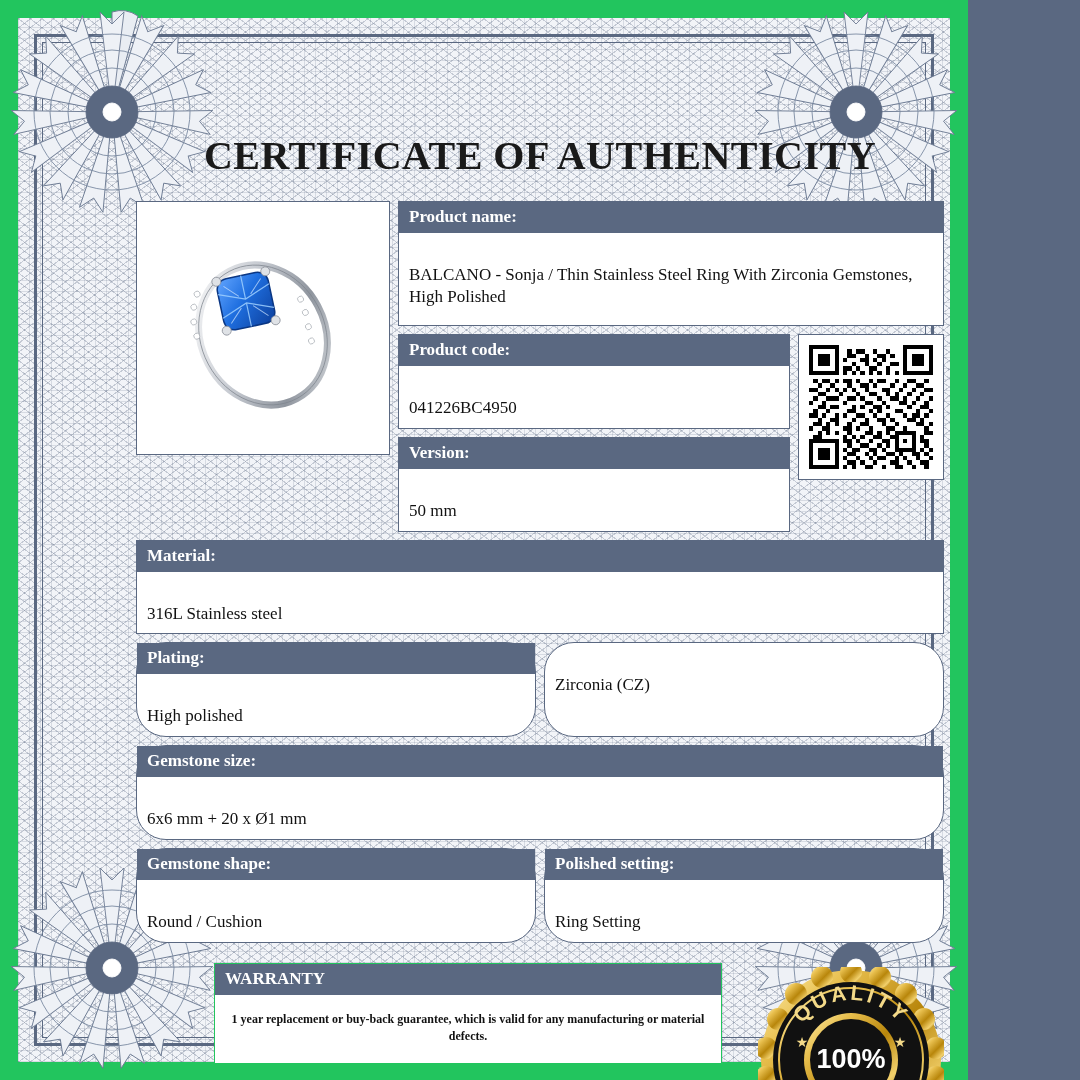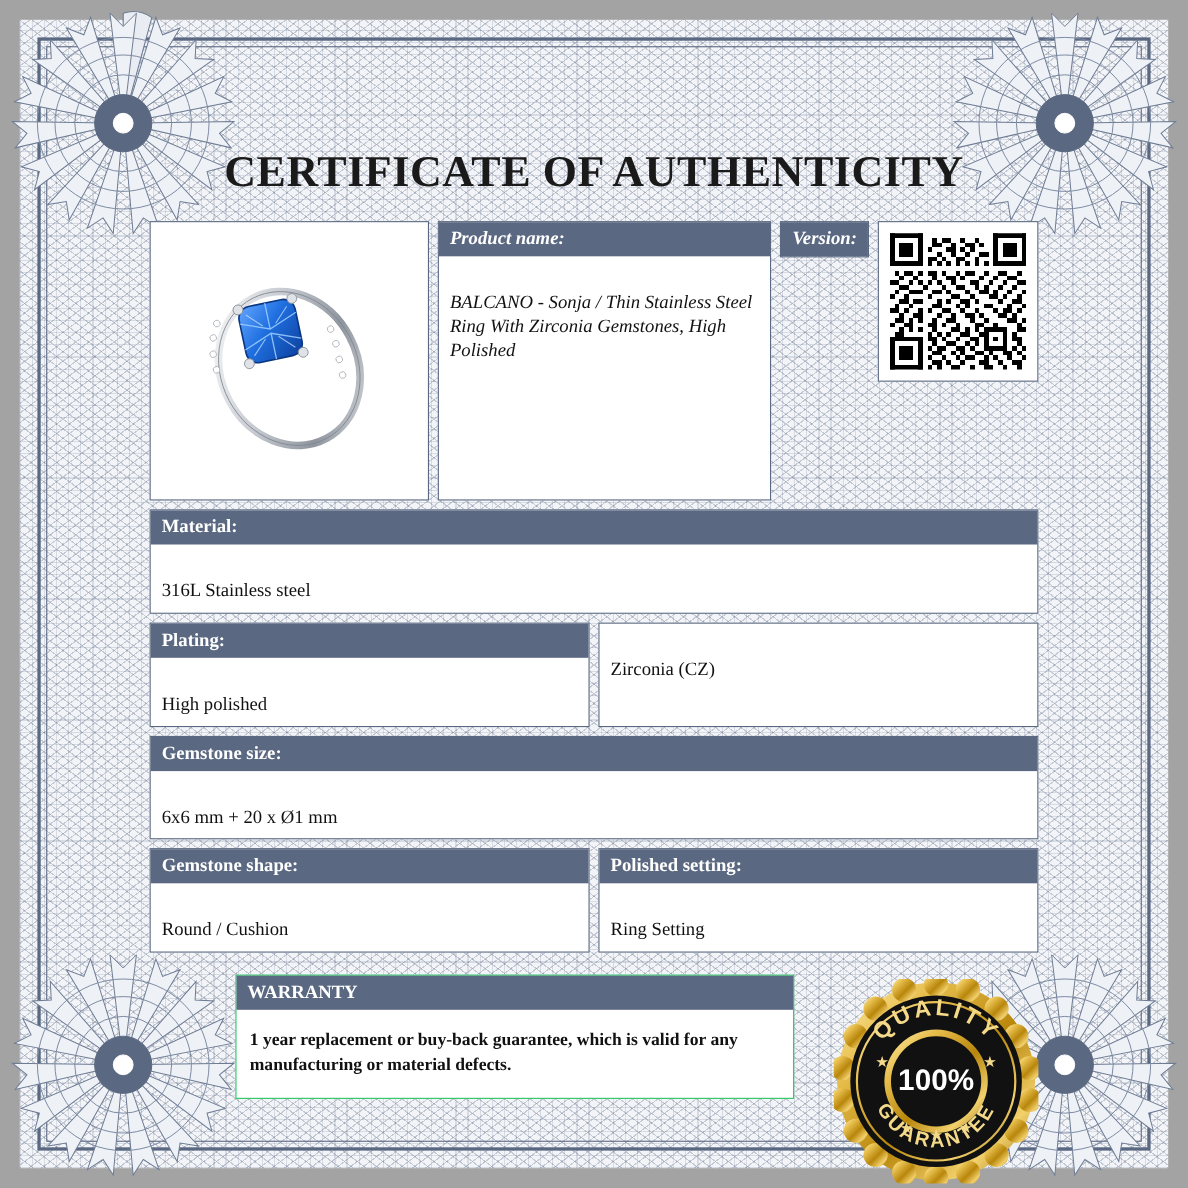--- a/index.html
+++ b/index.html
@@ -10,24 +10,24 @@
     width: 1080px;
     height: 1080px;
     background: #5a6881;
     font-family: "Liberation Serif", serif;
     overflow: hidden;
   }
 
   
   .cert {
     position: relative;
-    width: 1080px;
+    width: 968px;
     height: 1080px;
     box-sizing: border-box;
-    background: #a3a3a3;
+    background: #22c55e;
   }
 
   
   .guilloche {
     position: absolute;
     left: 18px;
     top: 18px;
     right: 18px;
     bottom: 18px;
     background:
@@ -96,23 +96,22 @@
     box-sizing: border-box;
     display: flex;
     align-items: center;
     justify-content: center;
     flex: none;
   }
 
   .right-col {
     flex: 1;
     display: flex;
-    flex-direction: row;
+    flex-direction: column;
     gap: 8px;
-    font-style: italic;
   }
 
   .field { border: 1px solid #5a6881; background: #ffffff; box-sizing: border-box; }
   .field .lab {
     background: #5a6881;
     color: #ffffff;
     font-weight: bold;
     font-size: 17px;
     padding: 5px 10px 6px 10px;
     font-family: "Liberation Serif", serif;
@@ -137,21 +136,21 @@
     background: #fff;
     box-sizing: border-box;
     display: flex;
     align-items: center;
     justify-content: center;
     flex: none;
   }
 
   .full { margin-top: 8px; }
   .two-col { display: flex; gap: 8px; margin-top: 8px; }
-  .two-col > .field { flex: 1; }
+  .two-col > .field { flex: 1; border-radius: 30px; }
 
   
   .bottom {
     display: flex;
     align-items: flex-start;
     margin-top: 20px;
     gap: 10px;
   }
   .warranty {
     width: 528px;
@@ -161,25 +160,26 @@
     margin-left: 78px;
   }
   .warranty .lab {
     background: #5a6881;
     color: #fff;
     font-weight: bold;
     font-size: 17px;
     padding: 5px 10px 6px 10px;
   }
   .warranty .val {
-    font-size: 16px;
+    font-size: 12px;
     font-weight: bold;
     color: #111;
     padding: 16px 12px 18px 12px;
     line-height: 1.45;
+    text-align: center;
   }
 
   .seal {
     margin-left: 26px;
     margin-top: 4px;
     width: 186px;
     height: 186px;
     flex: none;
   }
 
@@ -376,23 +376,28 @@
       <div class="right-col">
 
         <div class="field pname">
           <div class="lab">Product name:</div>
           <div class="val">BALCANO - Sonja / Thin Stainless Steel Ring With Zirconia Gemstones, High Polished</div>
         </div>
 
         <div class="code-qr">
           <div class="code-col">
 
+            <div class="field">
+              <div class="lab">Product code:</div>
+              <div class="val">041226BC4950</div>
+            </div>
 
             <div class="field">
               <div class="lab">Version:</div>
+              <div class="val">50 mm</div>
             </div>
 
           </div>
 
           <div class="qr-box">
             <svg width="124" height="124" viewBox="0 0 29 29" shape-rendering="crispEdges">
               <rect width="29" height="29" fill="#ffffff"></rect>
               <g fill="#000000">
 
                 <rect x="0" y="0" width="7" height="1"></rect>

